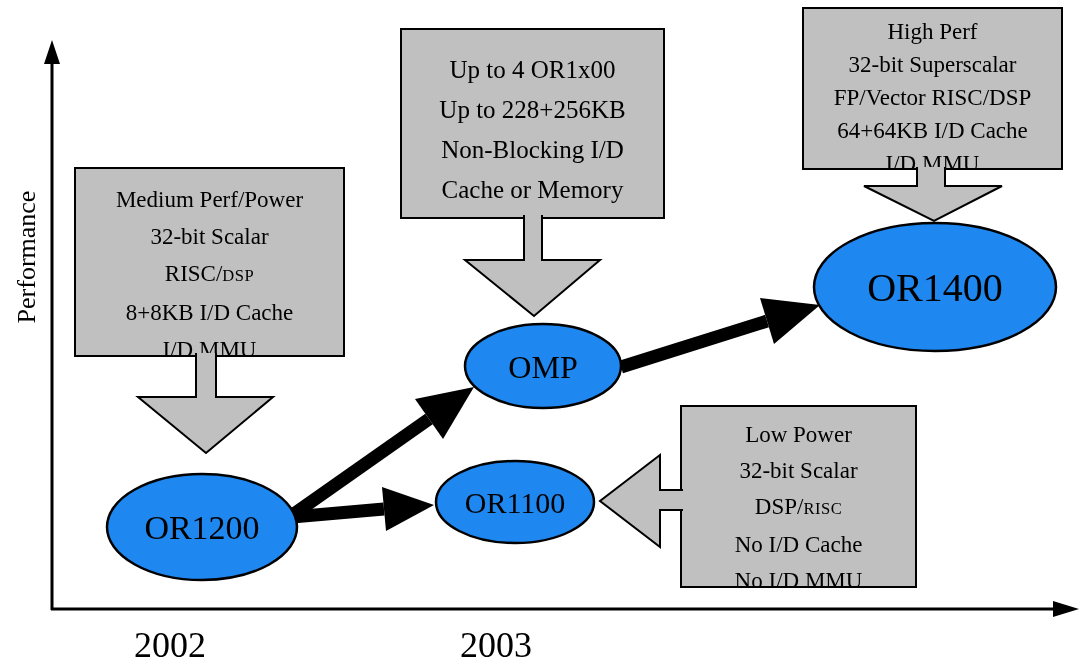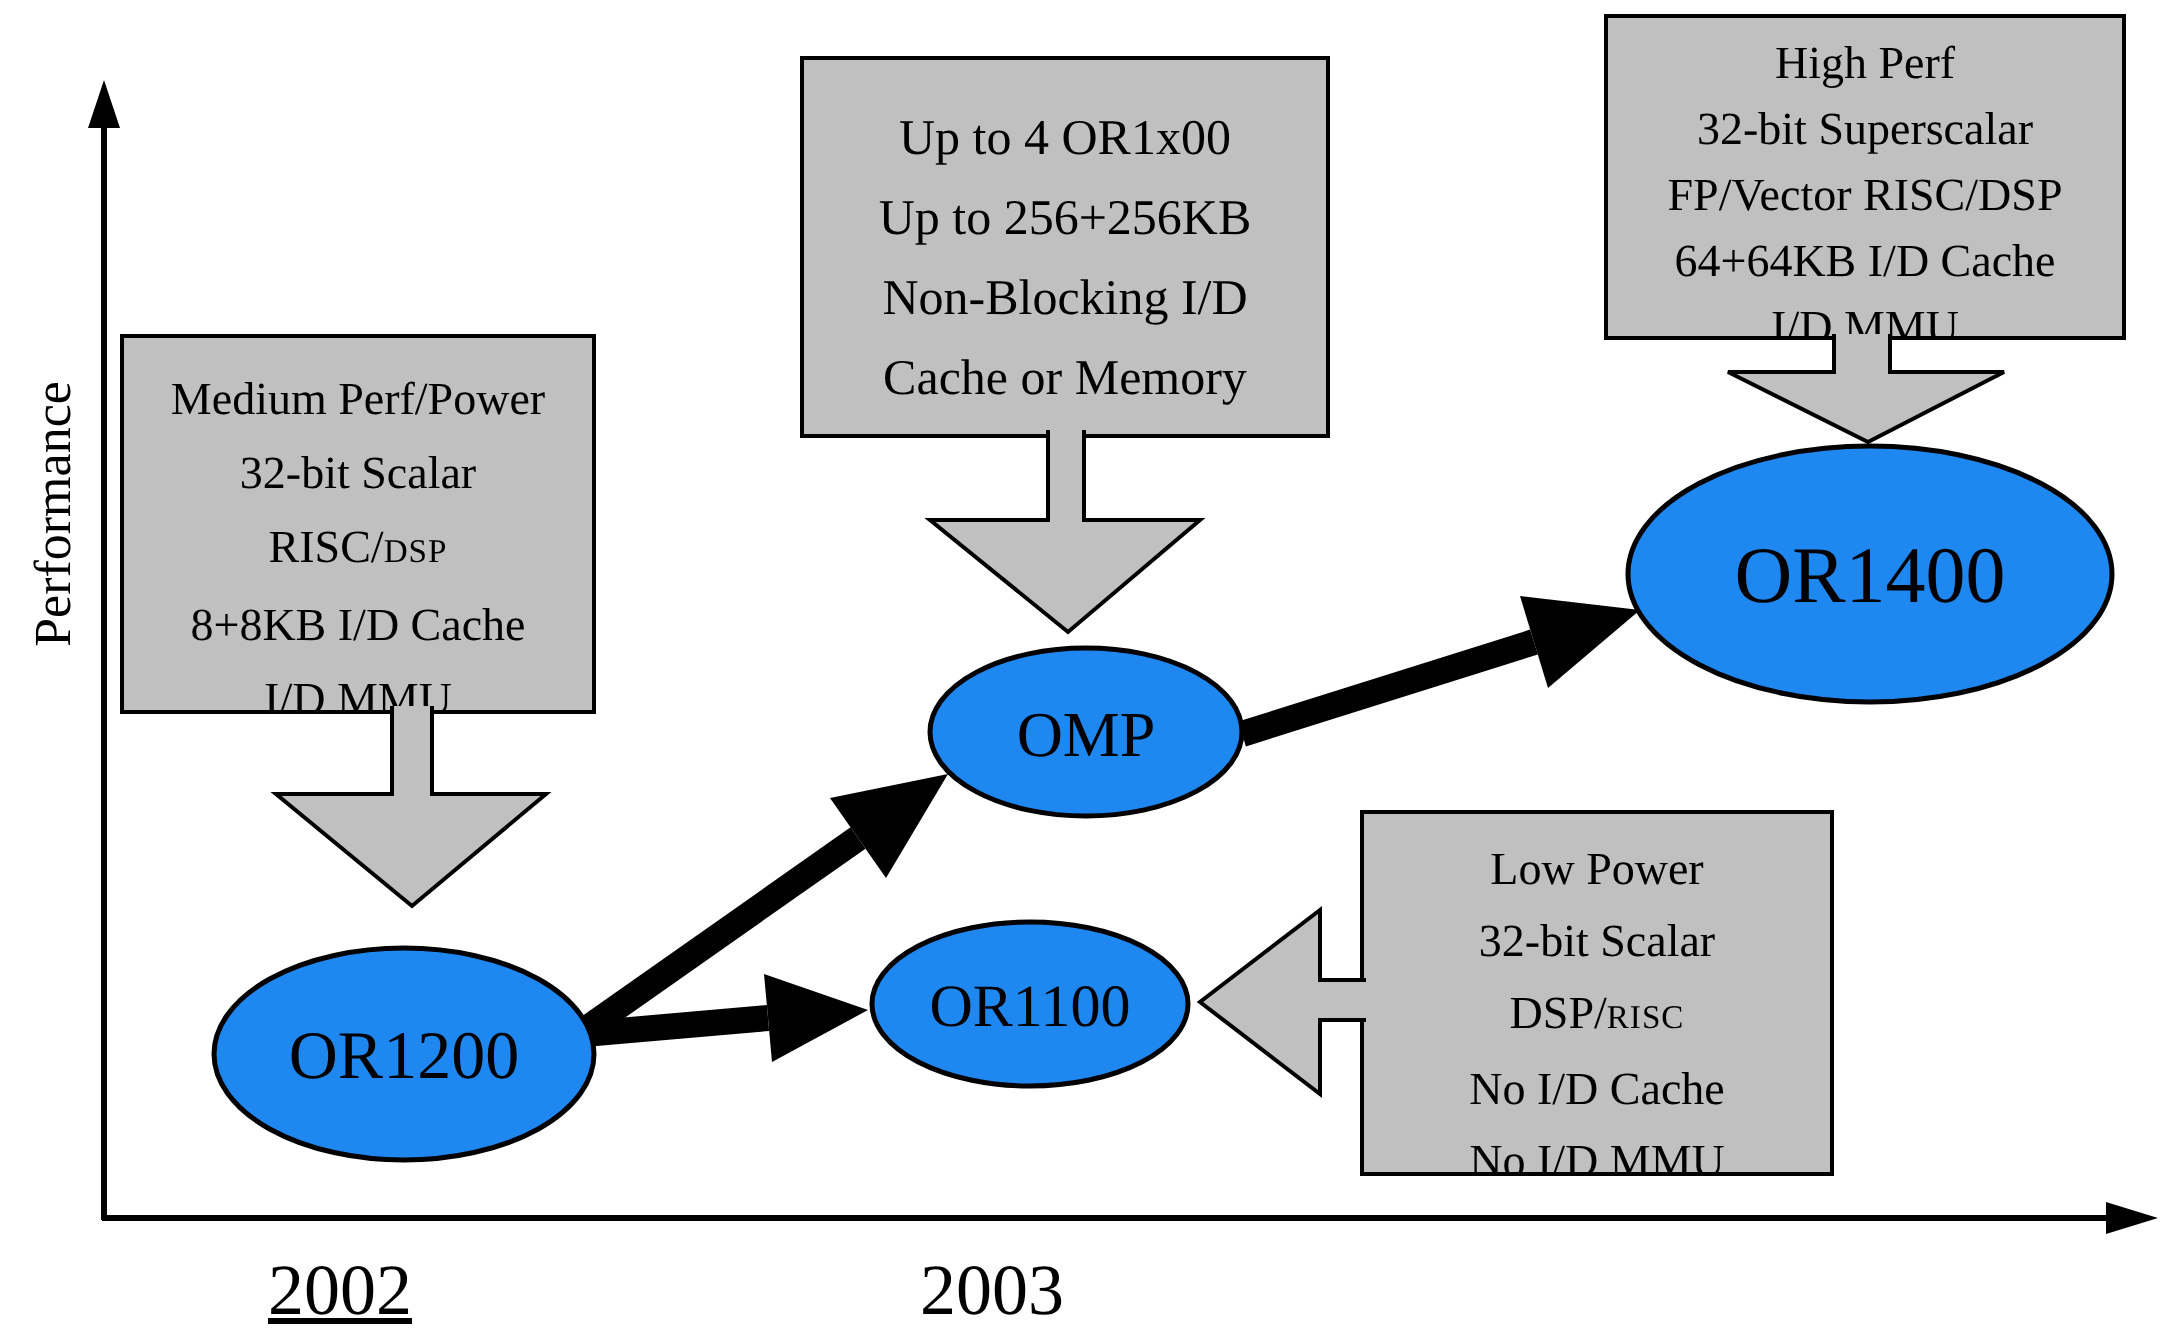--- a/index.html
+++ b/index.html
@@ -6,21 +6,21 @@
   #stage{
     position:relative;width:1085px;height:670px;background:#ffffff;
     font-family:"Liberation Serif","DejaVu Serif",serif;color:#000;overflow:hidden;
   }
   
   .callout{
     position:absolute;box-sizing:border-box;background:var(--box-fill,#C0C0C0);
     border:2px solid #000;text-align:center;overflow:hidden;z-index:1;
   }
   .callout .ln{white-space:nowrap;}
-  #box-medium{left:60px;top:167px;width:238px;height:190px;padding-top:12px;font-size:23px;}
+  #box-medium{left:74px;top:167px;width:271px;height:190px;padding-top:12px;font-size:23px;}
   #box-medium .ln{line-height:37px;}
   #box-multiproc{left:400px;top:28px;width:265px;height:191px;padding-top:20px;font-size:25px;}
   #box-multiproc .ln{line-height:40px;}
   #box-highperf{left:802px;top:7px;width:261px;height:163px;padding-top:6px;font-size:23px;}
   #box-highperf .ln{line-height:33px;font-family:Liberation Serif, serif;}
   #box-lowpower{left:680px;top:405px;width:237px;height:183px;padding-top:10px;font-size:23px;}
   #box-lowpower .ln{line-height:36px;}
   .smallcaps{font-size:0.72em;letter-spacing:0.5px;font-family:Liberation Serif, serif;}
   
   #diagram-svg{position:absolute;left:0;top:0;z-index:2;pointer-events:none;}
@@ -34,39 +34,39 @@
     font-family:"Liberation Serif","DejaVu Serif",serif;fill:#000;
     text-anchor:middle;
   }
   
   .axis-label{position:absolute;z-index:3;}
   #y-axis-label{
     left:-73px;top:242px;width:200px;height:30px;text-align:center;
     font-size:26px;transform:rotate(-90deg);
   }
   .year{font-size:36px;top:624px;position:absolute;z-index:3;}
-  #year-2002{left:134px;text-decoration:underline;}
+  #year-2002{left:134px;}
   #year-2003{left:460px;}
 </style>
 </head>
 <body>
 
 <div id="stage">
 
   <div class="callout" id="box-medium">
     <div class="ln">Medium Perf/Power</div>
     <div class="ln">32-bit Scalar</div>
     <div class="ln"><span>RISC/</span><span class="smallcaps">DSP</span></div>
     <div class="ln">8+8KB I/D Cache</div>
     <div class="ln">I/D MMU</div>
   </div>
 
   <div class="callout" id="box-multiproc">
     <div class="ln">Up to 4 OR1x00</div>
-    <div class="ln">Up to 256+256KB</div>
+    <div class="ln">Up to 228+256KB</div>
     <div class="ln">Non-Blocking I/D</div>
     <div class="ln">Cache or Memory</div>
   </div>
 
   <div class="callout" id="box-highperf">
     <div class="ln">High Perf</div>
     <div class="ln">32-bit Superscalar</div>
     <div class="ln">FP/Vector RISC/DSP</div>
     <div class="ln">64+64KB I/D Cache</div>
     <div class="ln">I/D MMU</div>

